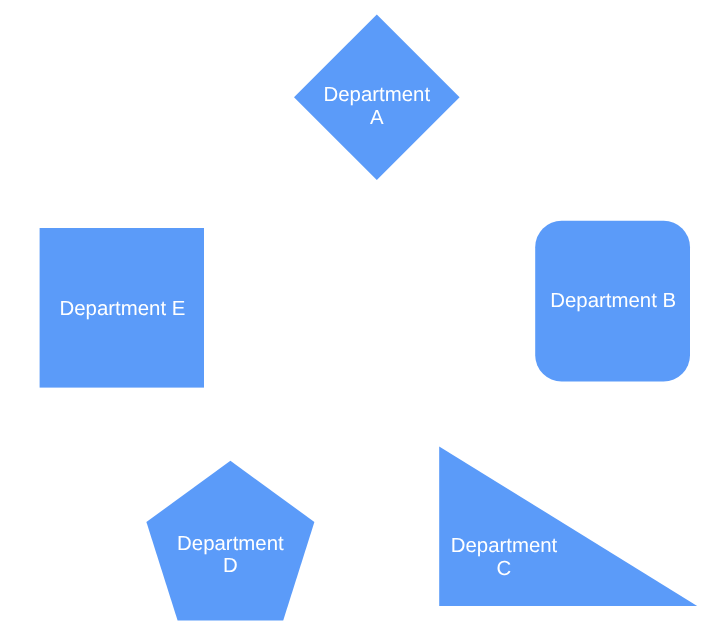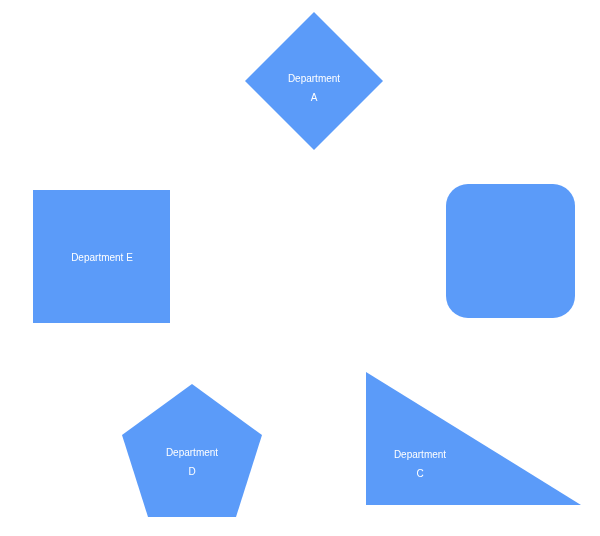--- a/index.html
+++ b/index.html
@@ -17,21 +17,21 @@
   }
   .shapes-layer {
     position: absolute;
     left: 0;
     top: 0;
   }
   .node-label {
     position: absolute;
     transform: translate(-50%, -50%);
     color: #ffffff;
-    font-size: 10px;
+    font-size: 17px;
     line-height: 19px;
     text-align: center;
     white-space: pre-line;
     pointer-events: none;
     width: max-content;
   }
   .label-a { left: 314px; top: 88px; }
   .label-b { left: 511px; top: 250px; }
   .label-c { left: 420px; top: 464px; }
   .label-d { left: 192px; top: 462px; }
@@ -51,20 +51,21 @@
     <polygon points="366,372 366,505 581,505" fill="#5B9BF9"></polygon>
 
     <polygon points="192,384 262,435 236,517 148,517 122,435" fill="#5B9BF9"></polygon>
 
     <rect x="33" y="190" width="137" height="133" fill="#5B9BF9"></rect>
   </svg>
 
   <div class="node-label label-a">Department
 A</div>
 
+  <div class="node-label label-b">Department B</div>
 
   <div class="node-label label-c">Department
 C</div>
 
   <div class="node-label label-d">Department
 D</div>
 
   <div class="node-label label-e">Department E</div>
 
 </div>

